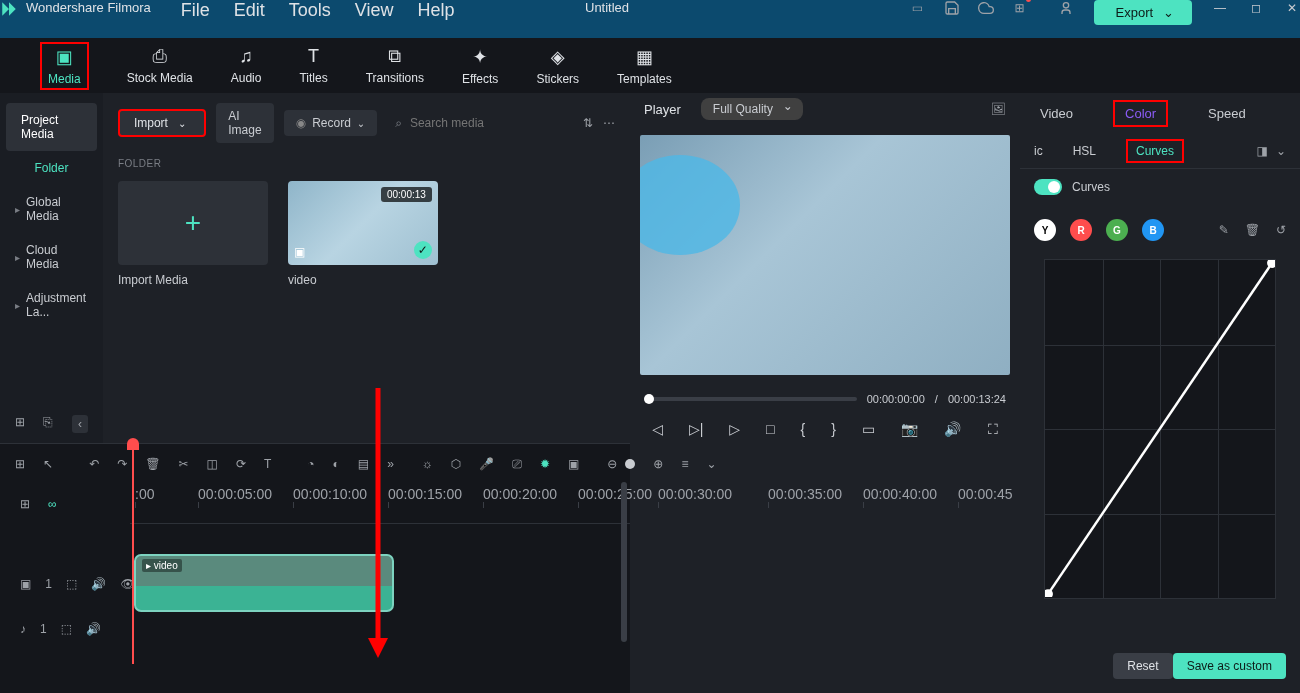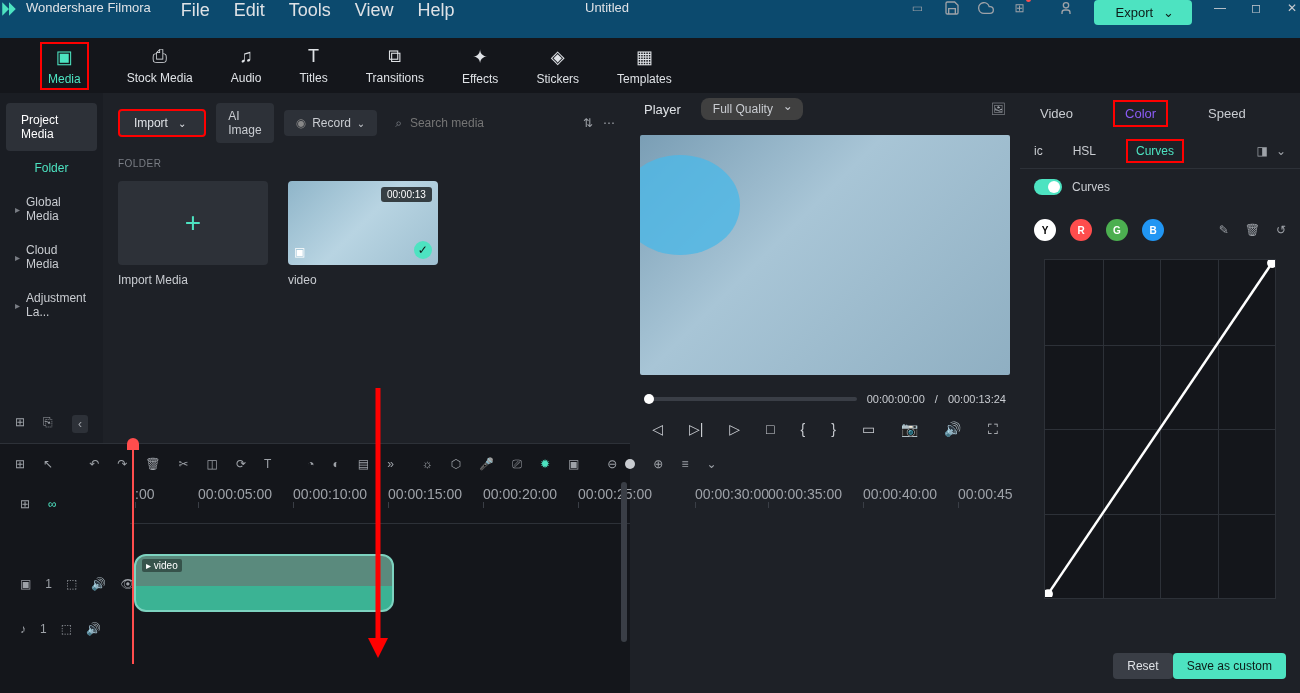--- a/index.html
+++ b/index.html
@@ -67,21 +67,21 @@
 .tl-header-left { width: 130px; padding-left: 20px; display: flex; gap: 18px; color: #9ea2a8; }
 .tl-ruler { flex: 1; height: 100%; position: relative; border-bottom: 1px solid #2d3138; }
 .tl-tick { position: absolute; font-size: 14px; color: #9ea2a8; top: 2px; }
 .tl-tick::after { content: ''; position: absolute; width: 1px; height: 6px; background: #3a3e46; left: 0; top: 16px; }
 .tl-playhead { position: absolute; top: 0; left: 132px; width: 2px; height: 220px; background: #ff4d4d; z-index: 5; }
 .tl-playhead::before { content: ''; position: absolute; top: -6px; left: -5px; width: 12px; height: 12px; background: #ff4d4d; border-radius: 6px 6px 0 0; }
 .tl-tracks { display: flex; flex-direction: column; }
 .tl-track { height: 60px; display: flex; align-items: center; }
 .tl-track-head { width: 130px; display: flex; gap: 14px; padding-left: 20px; color: #9ea2a8; font-size: 12px; align-items: center; }
 .tl-track-body { flex: 1; height: 100%; position: relative; }
-.clip { position: absolute; left: 4px; top: 0; width: 260px; height: 58px; background: linear-gradient(to bottom, #5a8a7d 0%, #5a8a7d 55%, #3bb394 55%, #3bb394 100%); border: 2px solid #7dd3c0; border-radius: 12px; overflow: hidden; }
+.clip { position: absolute; left: 4px; top: 0; width: 260px; height: 58px; background: linear-gradient(to bottom, #5a8a7d 0%, #5a8a7d 55%, #3bb394 55%, #3bb394 100%); border: 2px solid #7dd3c0; border-radius: 7px; overflow: hidden; }
 .clip-label { position: absolute; top: 3px; left: 6px; font-size: 10px; color: #fff; background: rgba(0,0,0,0.4); padding: 1px 4px; border-radius: 2px; }
 .tl-track.small { height: 30px; }
 .tl-scroll { position: absolute; right: 3px; top: 38px; width: 6px; height: 160px; background: #3a3e46; border-radius: 3px; }
 
 
 .preview-header { height: 32px; display: flex; align-items: center; padding: 0 14px; gap: 20px; }
 .preview-header-label { font-size: 13px; color: #dfe2e6; }
 .quality-dd { background: #404040; padding: 4px 30px 4px 12px; border-radius: 8px; font-size: 12px; position: relative; }
 .quality-dd::after { content: '⌄'; position: absolute; right: 10px; top: 1px; }
 .preview-viewport { width: 370px; height: 240px; margin: 10px auto 0; background: linear-gradient(135deg, #7a9eb5 0%, #a8c5d6 40%, #8fafc2 100%); border-radius: 2px; position: relative; overflow: hidden; }
@@ -323,21 +323,21 @@
           <span>⊞</span>
           <span style="color:#4de3c1">∞</span>
         </div>
         <div class="tl-ruler">
           <span class="tl-tick" style="left:5px">:00</span>
           <span class="tl-tick" style="left:68px">00:00:05:00</span>
           <span class="tl-tick" style="left:163px">00:00:10:00</span>
           <span class="tl-tick" style="left:258px">00:00:15:00</span>
           <span class="tl-tick" style="left:353px">00:00:20:00</span>
           <span class="tl-tick" style="left:448px">00:00:25:00</span>
-          <span class="tl-tick" style="left:565px">00:00:30:00</span>
+          <span class="tl-tick" style="left:528px">00:00:30:00</span>
           <span class="tl-tick" style="left:638px">00:00:35:00</span>
           <span class="tl-tick" style="left:733px">00:00:40:00</span>
           <span class="tl-tick" style="left:828px">00:00:45</span>
         </div>
       </div>
       <div class="tl-playhead"></div>
       <div class="tl-tracks">
         <div class="tl-track small">
           <div class="tl-track-head"></div>
             <div class="tl-track-body"></div>

